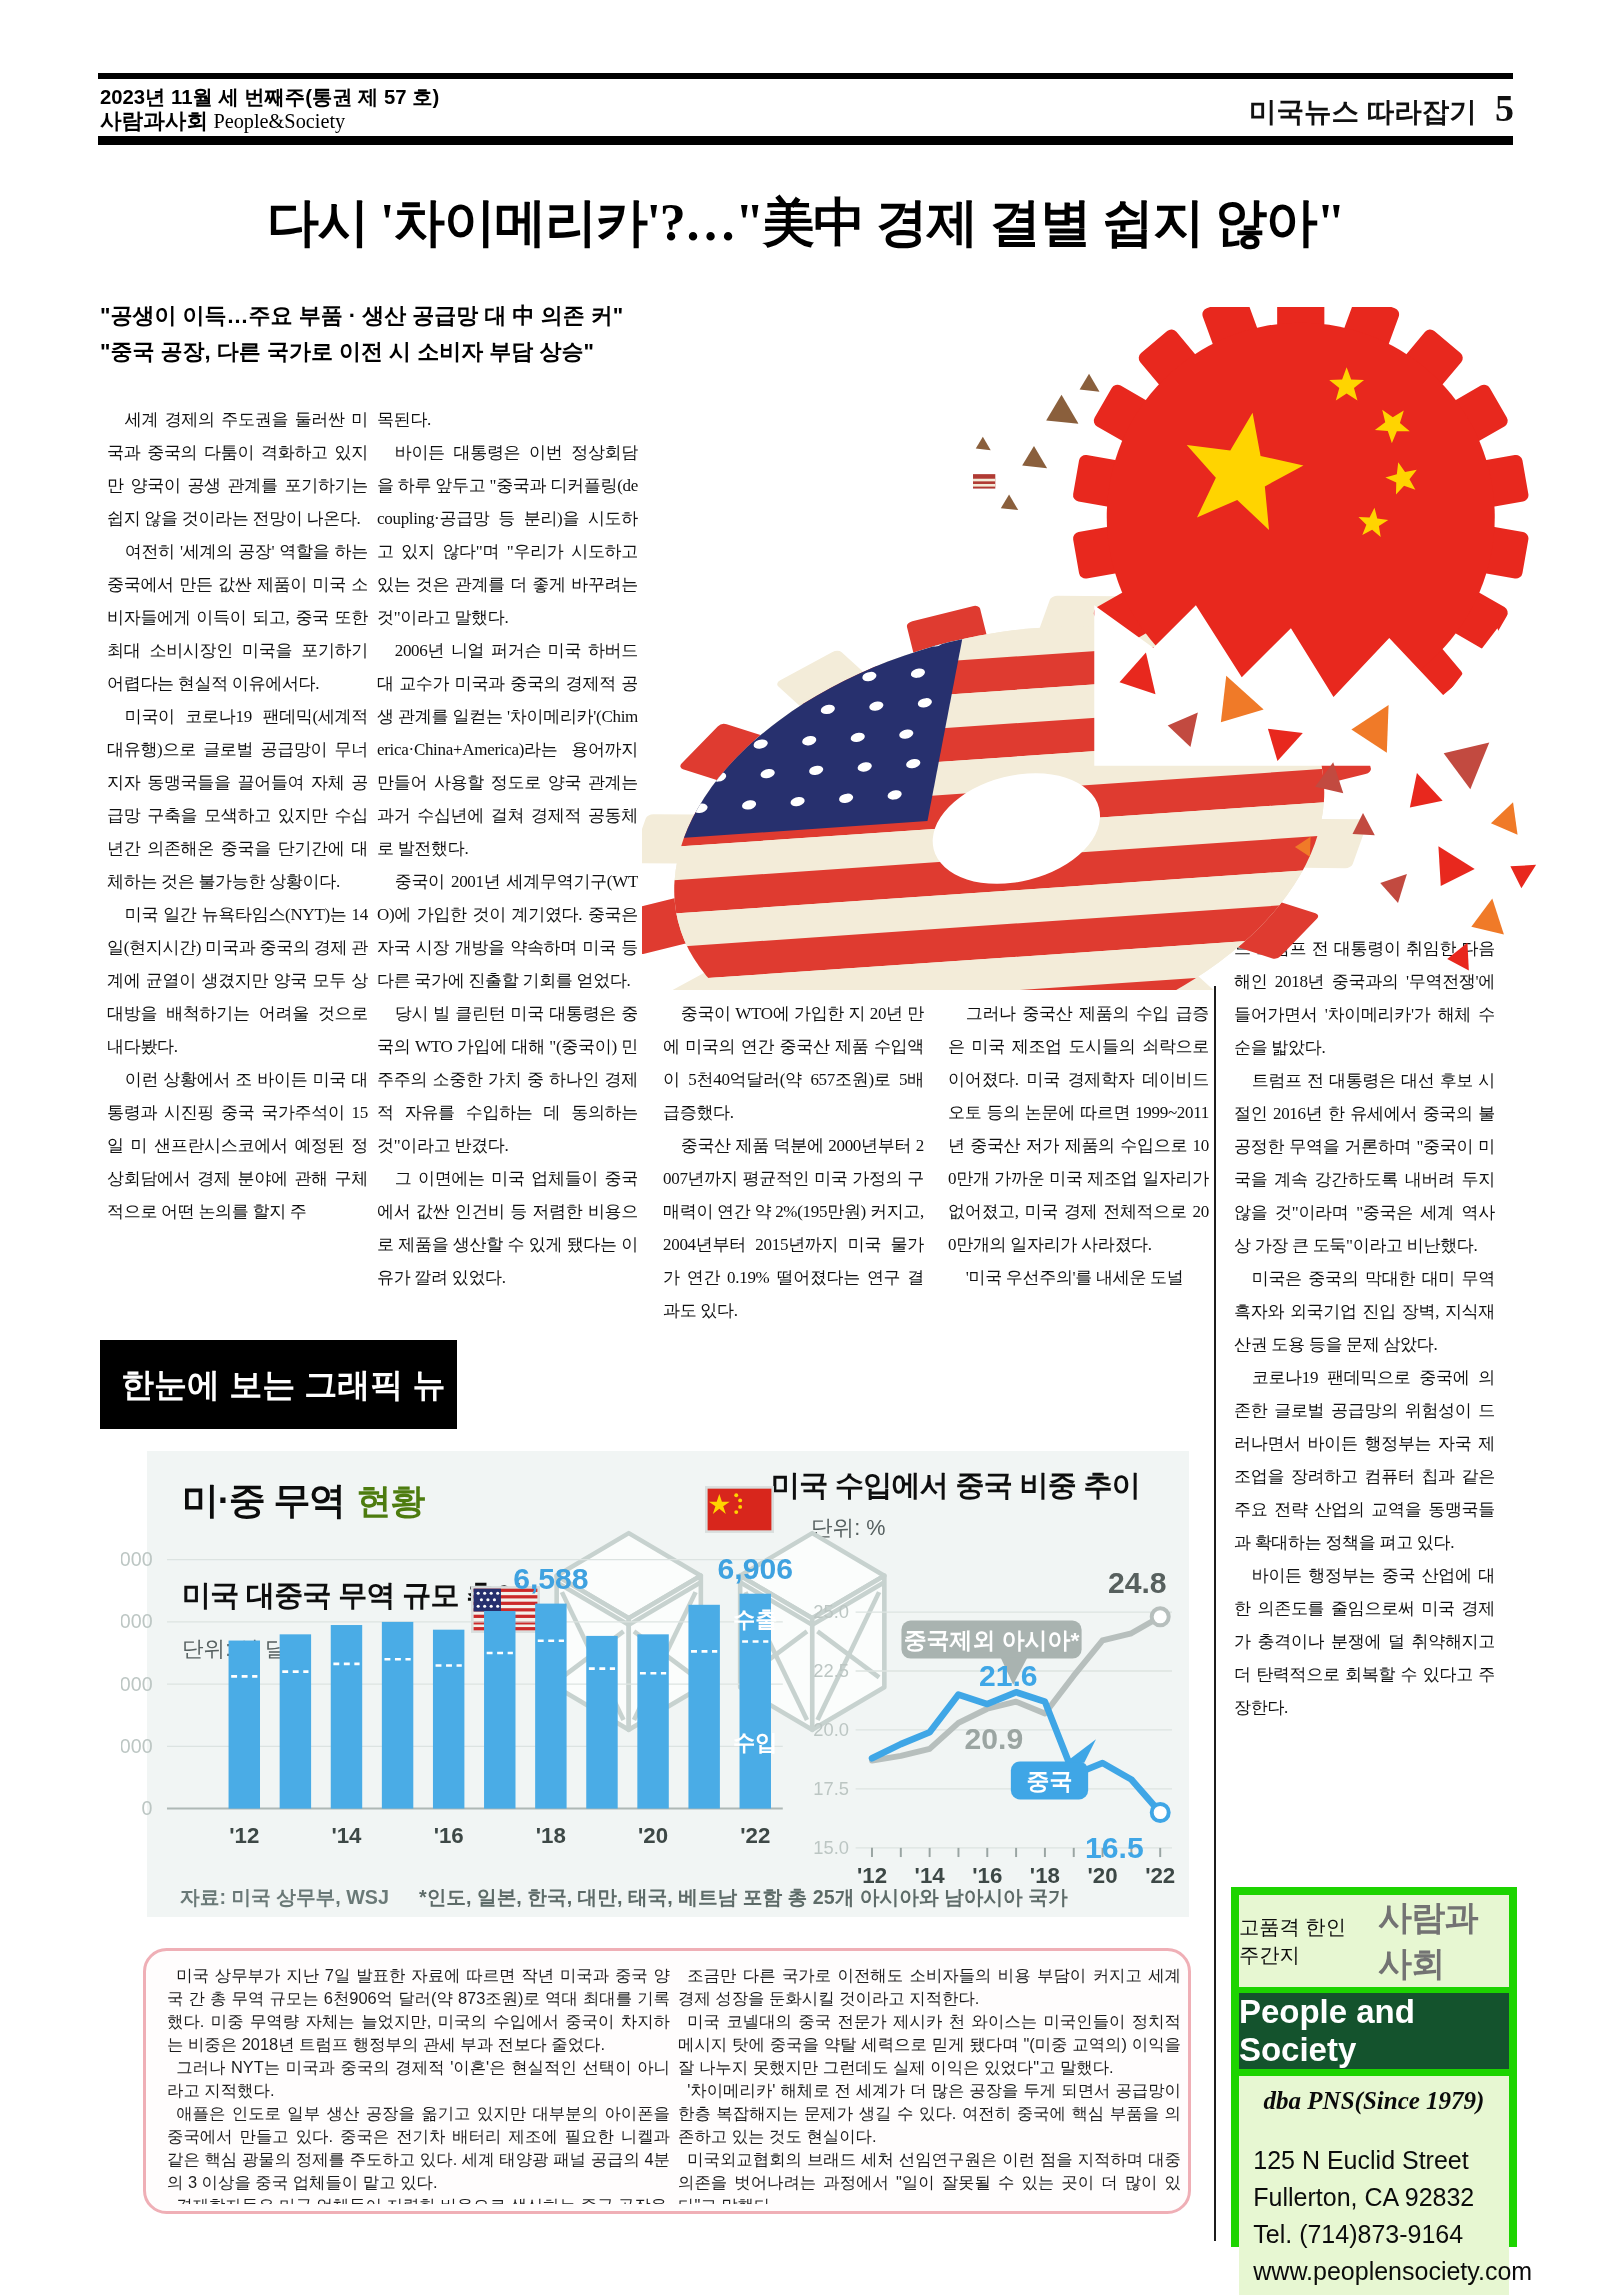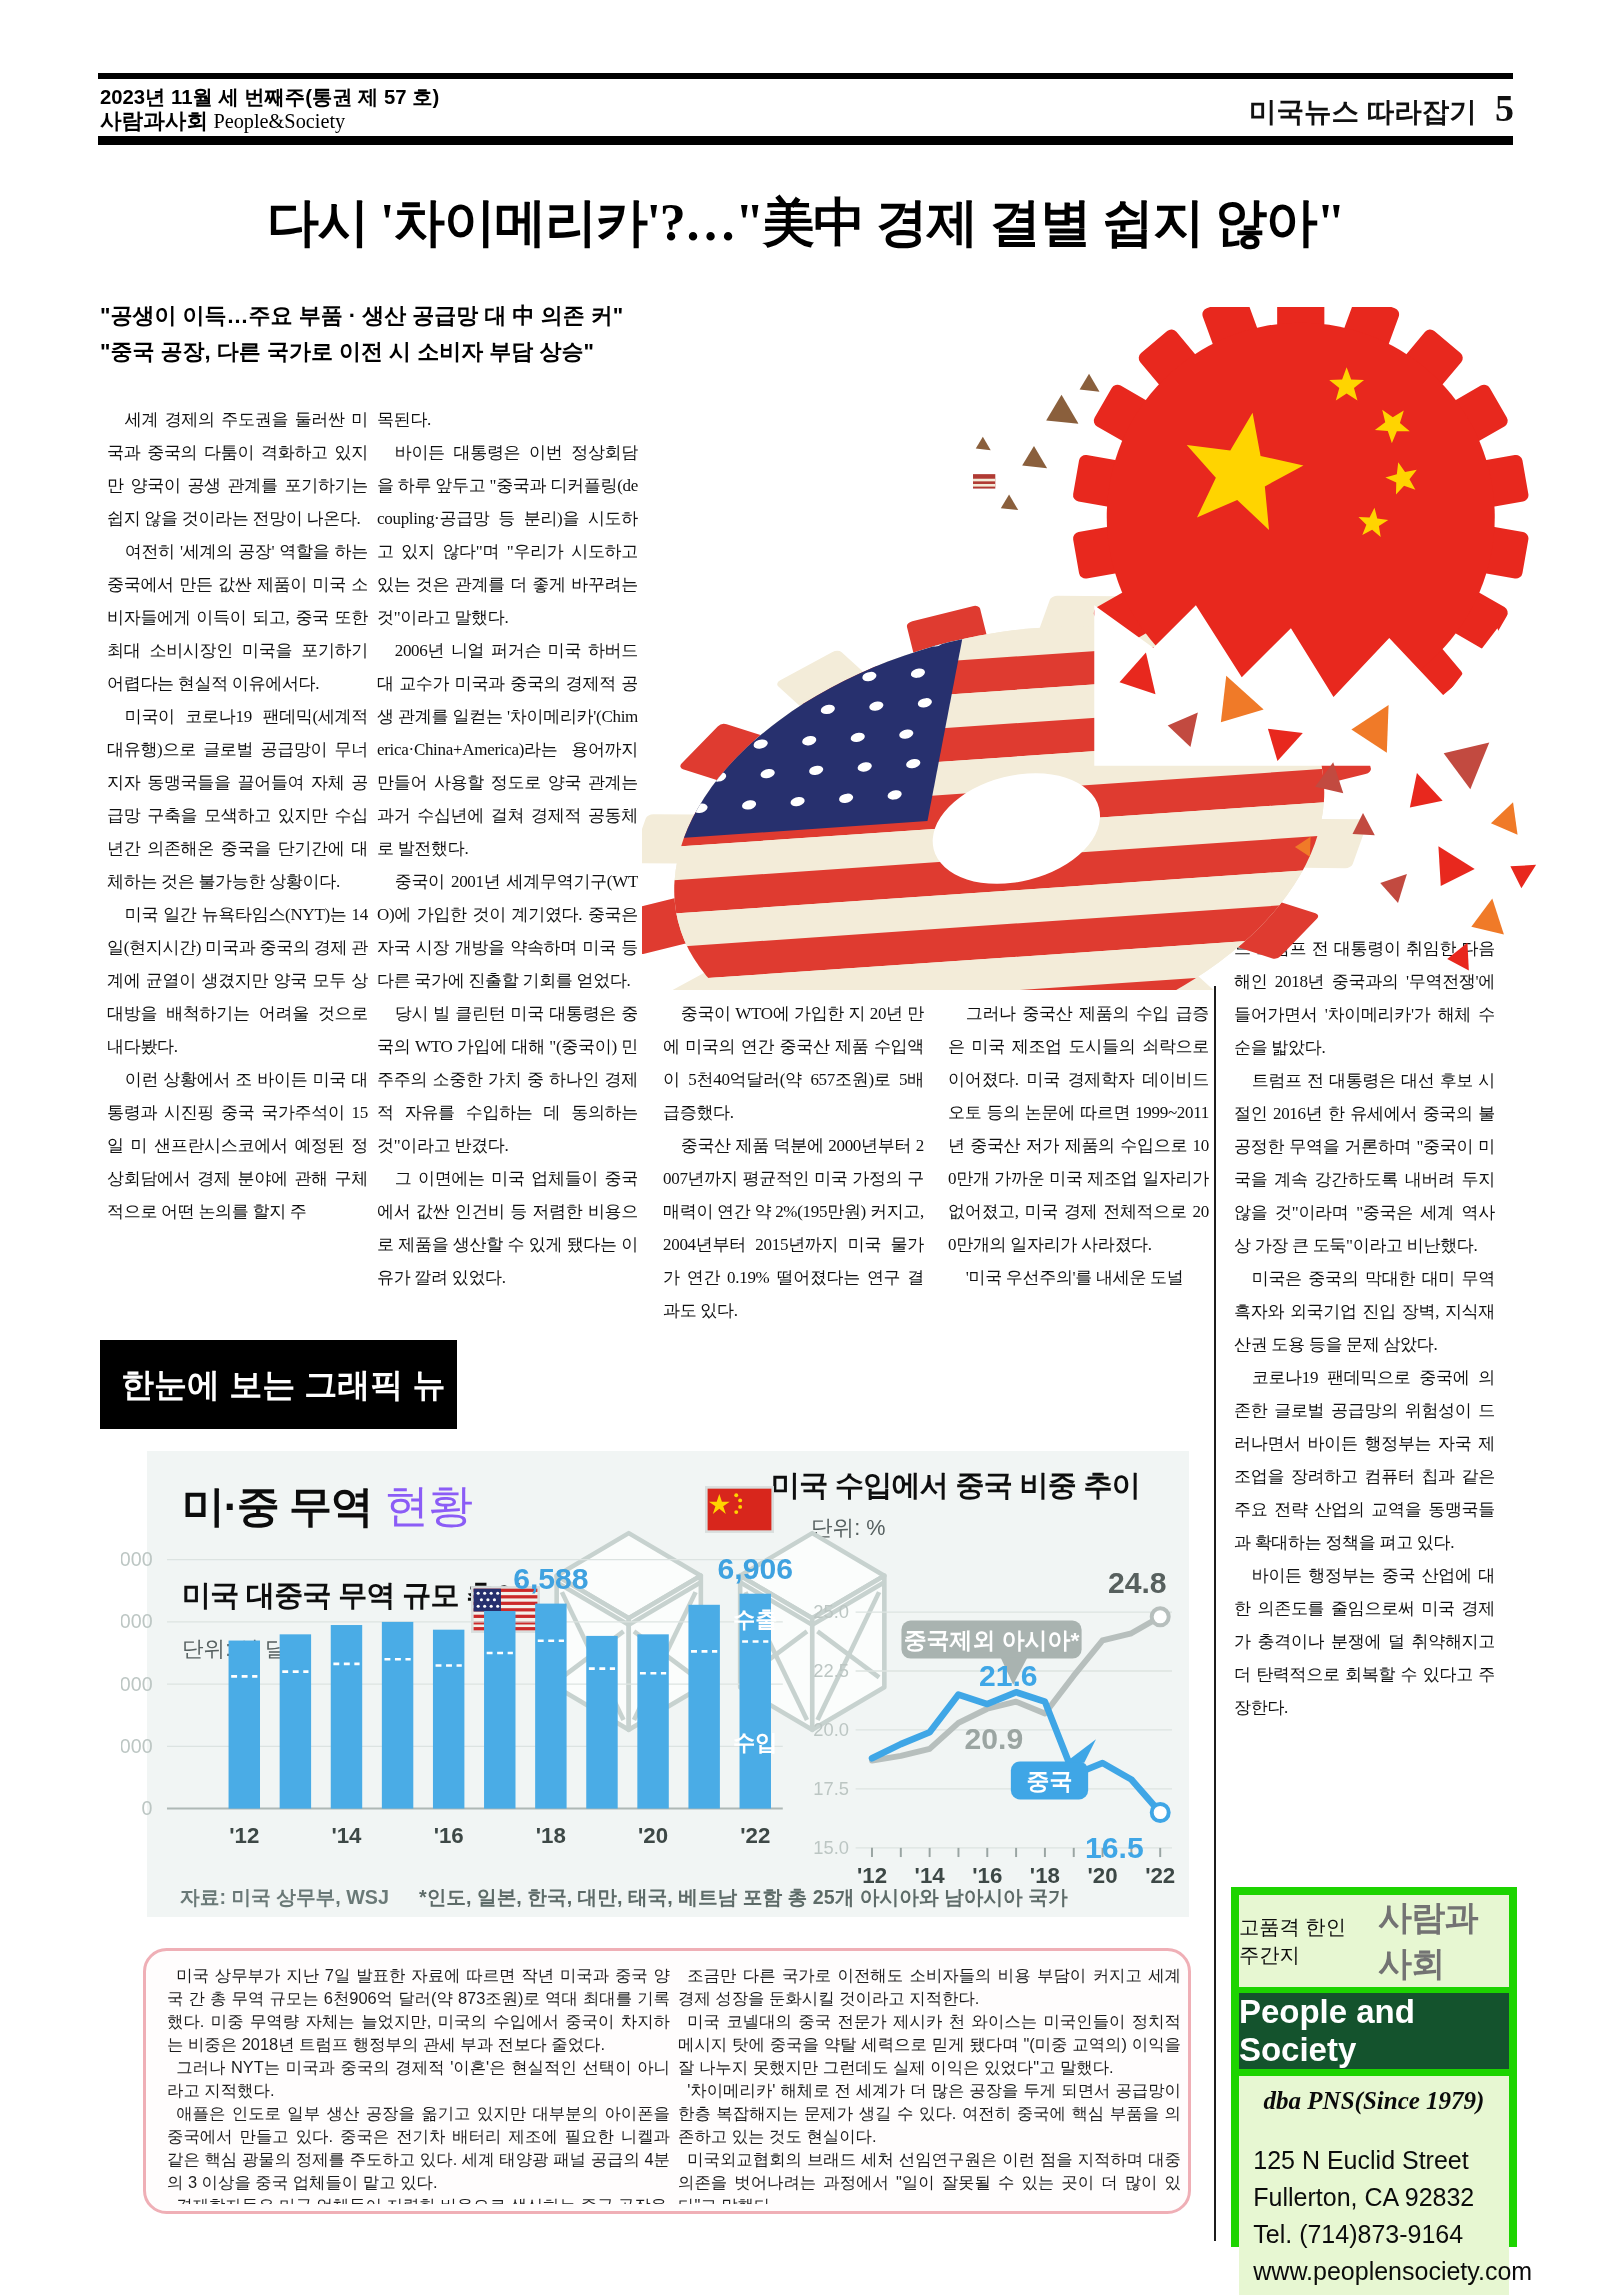--- a/index.html
+++ b/index.html
@@ -21,22 +21,22 @@
   
   .col{position:absolute;width:261px;font:17px/33px "Liberation Serif","DejaVu Serif",serif;
        color:#101010;text-align:justify;word-break:break-all;overflow:hidden;letter-spacing:-0.3px;}
   .col p{margin:0;text-indent:17.7px;}
   .col p.cont{text-indent:0;}
   .vrule{width:2px;background:#1c1c1c;}
   
   .band{background:#000;color:#fff;font:800 33px/89px "Liberation Sans",sans-serif;padding-left:21px;box-sizing:border-box;}
   .panel{background:#f1f5f4;}
   .gtitle{font-family:"Liberation Sans",sans-serif;letter-spacing:-1.3px;}
-  .gtitle .strong{font-weight:900;font-size:43px;color:#0c0c0c;}
-  .gtitle .light{font-weight:400;font-size:45px;color:#8b5cf6;margin-left:11.8px;}
+  .gtitle .strong{font-weight:900;font-size:37px;color:#0c0c0c;}
+  .gtitle .light{font-weight:700;font-size:35px;color:#4d7c0f;margin-left:11.8px;}
   .ctitle{font:800 29px/34px "Liberation Sans",sans-serif;color:#0e0e0e;letter-spacing:-0.7px;}
   .cunit{font:500 21.6px/26px "Liberation Sans",sans-serif;color:#566060;}
   .src{font:600 19.7px/23.6px "Liberation Sans",sans-serif;color:#6a7977;}
   .fnote{font:700 19.7px/23.6px "Liberation Sans",sans-serif;color:#5d6b68;}
   
   .pinkbox{border:3.3px solid #efafb6;border-radius:23.6px;background:#fffdfd;box-sizing:border-box;}
   .pcol{position:absolute;top:13px;width:503px;font:16.4px/23px "Liberation Sans",sans-serif;color:#1d1d1d;
         text-align:justify;word-break:break-all;overflow:hidden;height:240px;}
   .pcol p{margin:0;text-indent:9.2px;}
   

